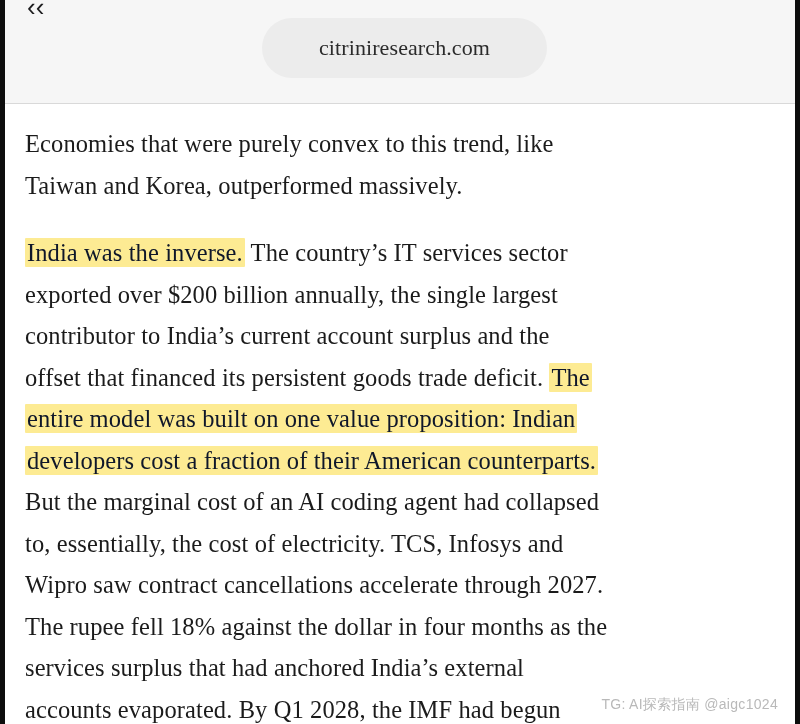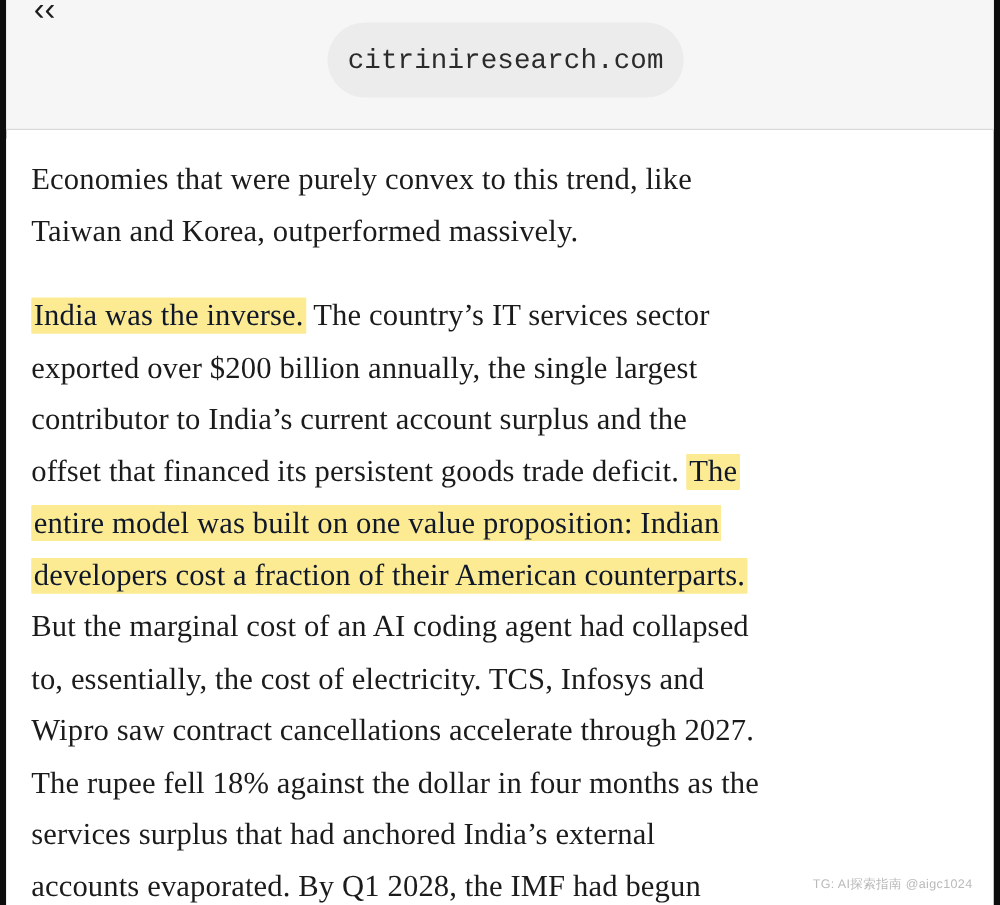--- a/index.html
+++ b/index.html
@@ -58,21 +58,21 @@
     top: 18px;
     width: 285px;
     height: 60px;
     background: #ececec;
     border-radius: 30px;
     display: flex;
     align-items: center;
     justify-content: center;
   }
   .url-text {
-    font-family: Liberation Mono, monospace;
+    font-family: Liberation Serif, serif;
     font-size: 22px;
     color: #2b2b2b;
     letter-spacing: 0.1px;
   }
 
   
   .article {
     position: absolute;
     left: 5px;
     top: 111px;
@@ -98,21 +98,21 @@
     padding: 1px 2px;
     border-radius: 1px;
     box-decoration-break: clone;
     -webkit-box-decoration-break: clone;
   }
   .watermark {
     position: absolute;
     right: 22px;
     bottom: 10px;
     font-family: "Liberation Sans", sans-serif;
-    font-size: 10px;
+    font-size: 14px;
     color: #b9b9b9;
     letter-spacing: 0.3px;
   }
 </style>
 </head>
 <body>
 
 <div class="phone-frame">
 
   <div class="edge left"></div>

